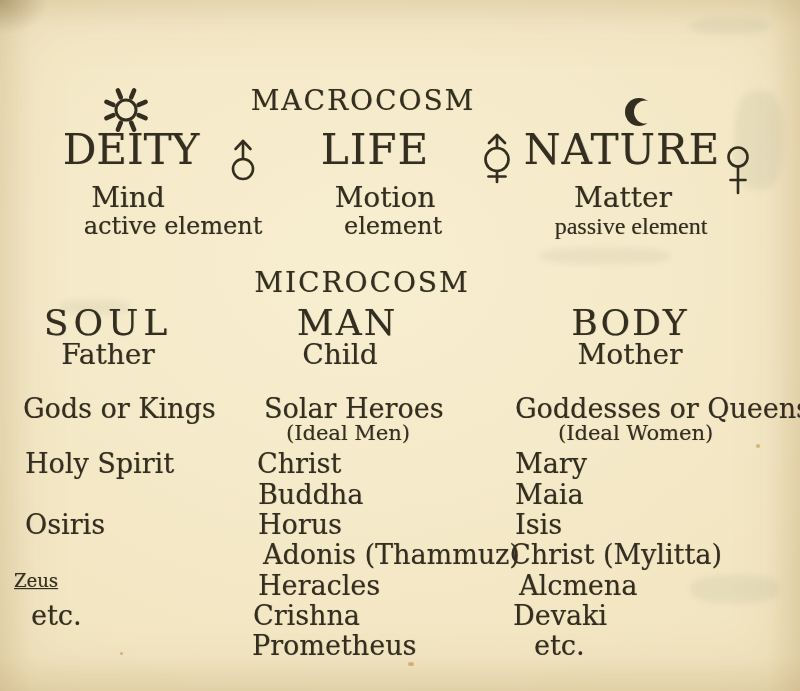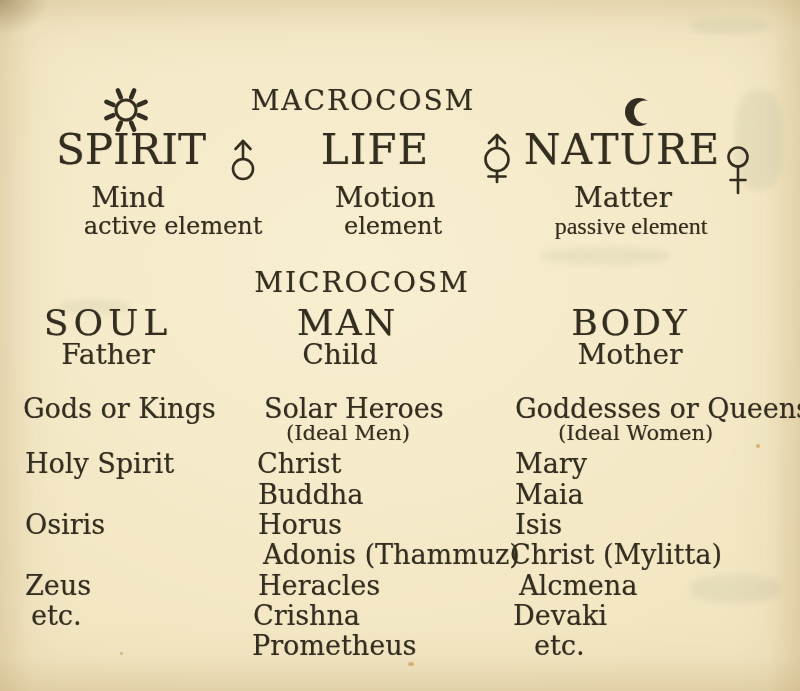--- a/index.html
+++ b/index.html
@@ -70,21 +70,21 @@
           <mask id="cres">
             <rect x="0" y="0" width="32" height="32" fill="black"></rect>
             <circle cx="15" cy="16" r="14" fill="white"></circle>
             <circle cx="21.5" cy="16" r="11.5" fill="black"></circle>
           </mask>
         </defs>
         <rect x="0" y="0" width="32" height="32" fill="#332e20" mask="url(#cres)"></rect>
       </svg>
     </span>
 
-    <div class="t c" style="left:131px;top:129px;font-size:42px;letter-spacing:0px;">SPIRIT</div>
+    <div class="t c" style="left:131px;top:129px;font-size:42px;letter-spacing:0px;">DEITY</div>
     <div class="t c" style="left:375px;top:129px;font-size:42px;letter-spacing:1px;">LIFE</div>
     <div class="t c" style="left:622px;top:129px;font-size:42px;letter-spacing:1px;">NATURE</div>
 
     <span class="sym" style="left:226px;top:137px;">
       <svg width="34" height="44" viewBox="0 0 34 44" aria-hidden="true">
         <g stroke="#332e20" stroke-width="2.6" fill="none" stroke-linecap="round" stroke-linejoin="round">
           <circle cx="17" cy="32" r="10"></circle>
           <line x1="17" y1="22" x2="17" y2="4"></line>
           <polyline points="9.5,12 17,4 24.5,12"></polyline>
         </g>
@@ -131,21 +131,21 @@
 
     <div class="t c" style="left:108px;top:341px;font-size:28px;">Father</div>
     <div class="t c" style="left:340px;top:341px;font-size:28px;">Child</div>
     <div class="t c" style="left:630px;top:341px;font-size:28px;">Mother</div>
   </div>
 
   <div>
     <div class="t" style="left:23px;top:395px;font-size:27px;">Gods or Kings</div>
     <div class="t" style="left:25px;top:450px;font-size:27px;">Holy Spirit</div>
     <div class="t" style="left:25px;top:511px;font-size:27px;">Osiris</div>
-    <div class="t" style="left:25px;top:572px;font-size:27px;">Zeus</div>
+    <div class="t" style="left:14px;top:572px;font-size:18px;text-decoration:underline;">Zeus</div>
     <div class="t" style="left:31px;top:602px;font-size:27px;">etc.</div>
   </div>
 
   <div>
     <div class="t" style="left:264px;top:395px;font-size:27px;">Solar Heroes</div>
     <div class="t" style="left:286px;top:423px;font-size:21px;">(Ideal Men)</div>
     <div class="t" style="left:257px;top:450px;font-size:27px;">Christ</div>
     <div class="t" style="left:258px;top:481px;font-size:27px;">Buddha</div>
     <div class="t" style="left:258px;top:511px;font-size:27px;">Horus</div>
     <div class="t" style="left:263px;top:541px;font-size:27px;text-align:right;">Adonis (Thammuz)</div>

